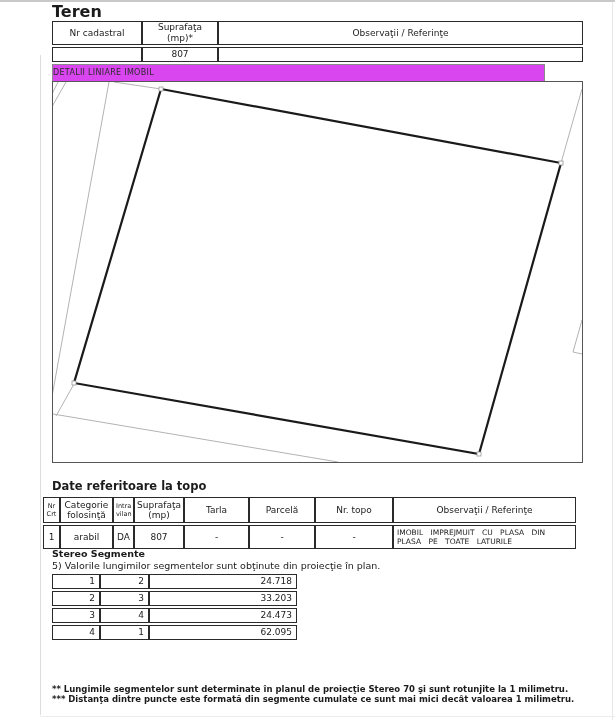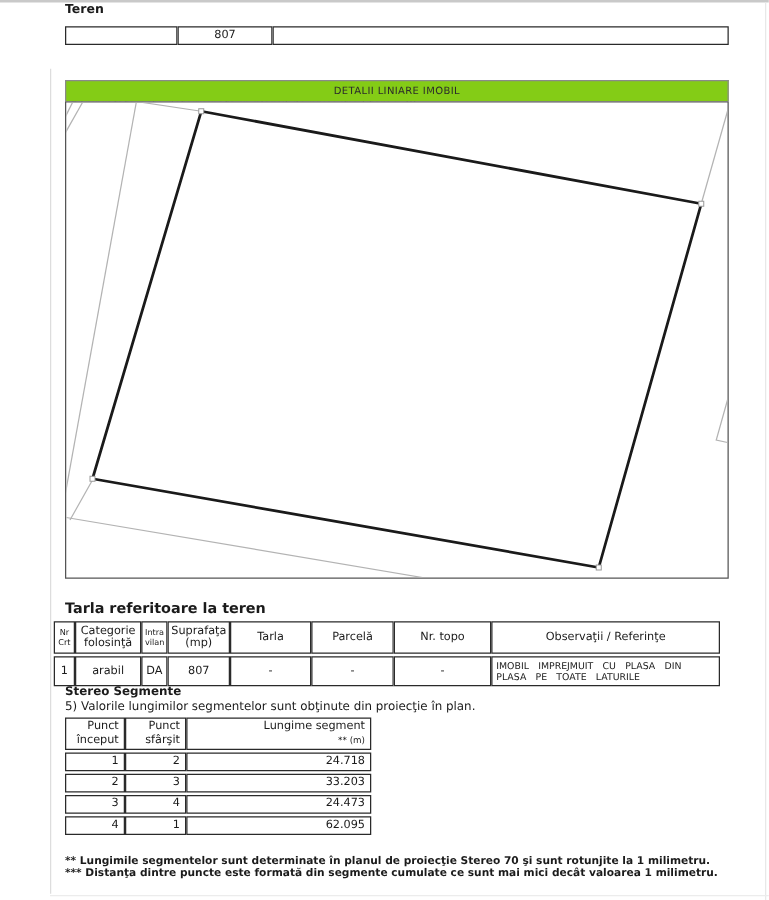--- a/index.html
+++ b/index.html
@@ -8,37 +8,37 @@
     font-family:"DejaVu Sans","Liberation Sans",sans-serif;color:#1b1b1b;
     overflow:hidden;
   }
   
   .scan-top{position:absolute;left:0;top:0;width:615px;height:2px;background:#c9c9c9;}
   .scan-left{position:absolute;left:40px;top:55px;width:1px;height:660px;background:#dddddd;}
   .scan-right{position:absolute;left:612px;top:2px;width:1px;height:718px;background:#e8e8e8;}
   .scan-bottom{position:absolute;left:40px;top:716px;width:575px;height:1px;background:#ececec;}
 
   .sec-title{position:absolute;font-weight:bold;}
-  #teren-title{left:52px;top:2px;font-size:10px;}
+  #teren-title{left:52px;top:2px;font-size:16px;}
   #date-title{left:52px;top:479px;font-size:11.5px;}
   #seg-title{left:52px;top:548px;font-size:9.5px;}
   #seg-note{position:absolute;left:52px;top:560px;font-size:9.5px;}
 
   table{border-collapse:separate;border-spacing:0 2px;}
   td,th{border:1px solid #2a2a2a;font-weight:normal;padding:0 2px;background:#fff;}
 
   #teren-table{position:absolute;left:52px;top:19px;width:531px;table-layout:fixed;}
   #teren-table td{font-size:9px;text-align:center;height:13px;line-height:11px;}
 
   #teren-note{position:absolute;left:57px;top:55px;font-size:9px;margin-top:24px;}
 
   #map-box{position:absolute;left:52px;top:64px;width:531px;}
-  #map-title{box-sizing:border-box;width:531px;height:17px;background:#84cc16;
+  #map-title{box-sizing:border-box;width:493px;height:17px;background:#d946ef;
     border:1px solid #8a8a8a;border-bottom:none;
-    font-size:8px;color:#2b2b2b;text-align:center;line-height:16px;letter-spacing:.3px;}
+    font-size:8px;color:#2b2b2b;text-align:left;line-height:16px;letter-spacing:.3px;}
   #map-frame{box-sizing:border-box;width:531px;height:382px;border:1px solid #555;background:#fff;}
   #map-frame svg{display:block;}
 
   #date-table{position:absolute;left:43px;top:495px;width:533px;table-layout:fixed;}
   #date-table td{font-size:9px;text-align:center;line-height:10px;height:24px;}
   #date-table td.small{font-size:6.5px;line-height:8px;}
   #date-table td.obs-cell{font-size:7.5px;line-height:9px;text-align:left;
     word-spacing:5px;padding:1px 3px;height:20px;vertical-align:middle;}
   #date-table tr.data td{height:20px;}
 
@@ -61,20 +61,25 @@
 
 <div id="teren-title" class="sec-title">Teren</div>
 
 <table id="teren-table">
   <colgroup>
       <col style="width:90px">
       <col style="width:76px">
       <col>
     </colgroup>
   <tbody>
+      <tr>
+    <td>Nr cadastral</td>
+    <td>Suprafaţa (mp)*</td>
+    <td>Observaţii / Referinţe</td>
+  </tr>
   <tr>
     <td></td>
     <td>807</td>
     <td></td>
   </tr>
 </tbody>
   </table>
 
 <div id="teren-note">* Suprafaţa este determinată in planul de proiecţie Stereo 70.</div>
 
@@ -99,21 +104,21 @@
       <g fill="#ffffff" stroke="#999999" stroke-width="0.8">
         <rect x="106" y="5" width="4" height="4"></rect>
         <rect x="506" y="79" width="4" height="4"></rect>
         <rect x="424" y="370" width="4" height="4"></rect>
         <rect x="19" y="299" width="4" height="4"></rect>
       </g>
     </svg>
   </div>
 </div>
 
-<div id="date-title" class="sec-title">Tarla referitoare la teren</div>
+<div id="date-title" class="sec-title">Date referitoare la topo</div>
 
 <table id="date-table">
   <colgroup>
     <col style="width:17px">
       <col style="width:53px">
       <col style="width:21px">
       <col style="width:50px">
     <col style="width:65px">
       <col style="width:66px">
       <col style="width:78px">
@@ -146,25 +151,20 @@
 <div id="seg-title" class="sec-title">Stereo Segmente</div>
 <div id="seg-note">5) Valorile lungimilor segmentelor sunt obţinute din proiecţie în plan.</div>
 
 <table id="seg-table">
   <colgroup>
       <col style="width:48px">
       <col style="width:49px">
       <col>
     </colgroup>
   <tbody>
-      <tr>
-    <td class="hdr"><span>Punct</span><br><span>început</span></td>
-    <td class="hdr"><span>Punct</span><br><span>sfârşit</span></td>
-    <td class="hdr"><span>Lungime segment</span><br><span class="sub">** (m)</span></td>
-  </tr>
   <tr>
     <td>1</td>
     <td>2</td>
     <td>24.718</td>
   </tr>
   <tr>
     <td>2</td>
     <td>3</td>
     <td>33.203</td>
   </tr>

